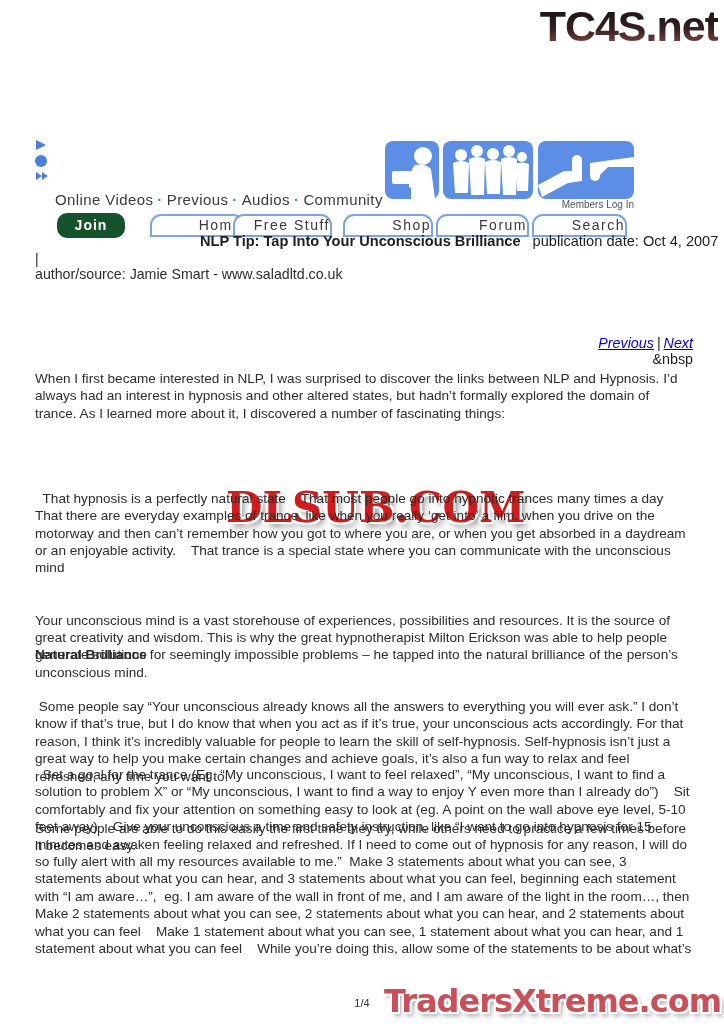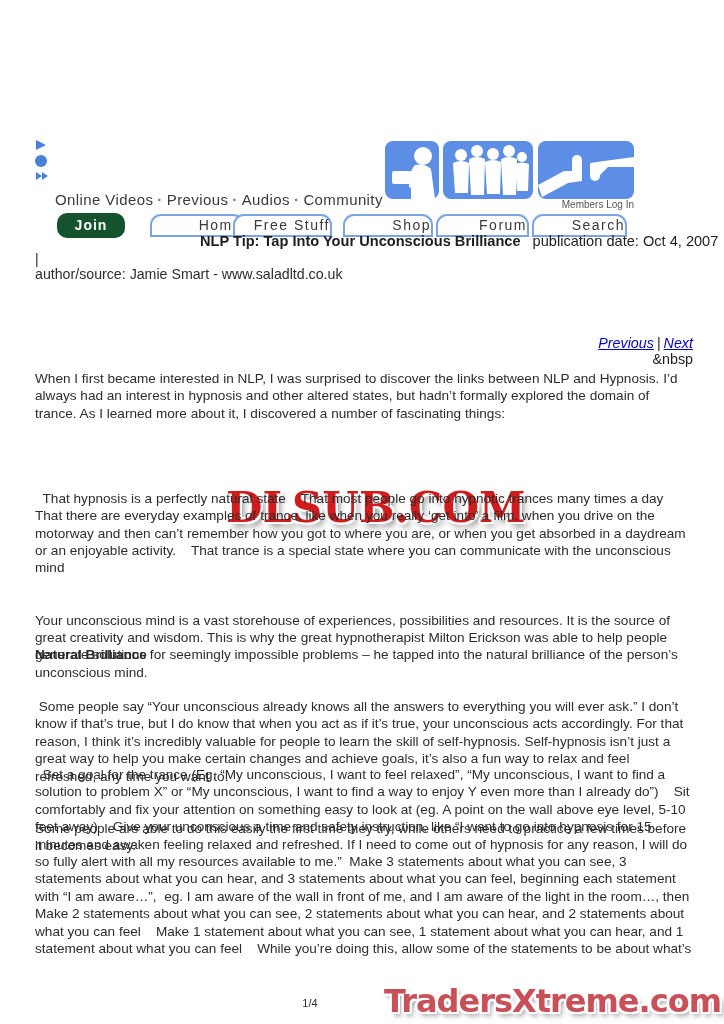--- a/index.html
+++ b/index.html
@@ -77,27 +77,28 @@
 
   
   .para, .tblock {
     position:absolute; left:35px; width:658px;
     font-size:13.6px; line-height:17.4px; color:#2d2d2d;
     white-space:pre-wrap;
   }
   .tblock div { white-space:pre-wrap; }
   .bold { font-weight:bold; }
 
-  .pagenum { position:absolute; top:997px; left:0; width:620px; text-align:center; font-size:11px; color:#333; }
+  .pagenum { position:absolute; top:997px; left:0; width:724px; text-align:center; font-size:11px; color:#333; }
 </style>
 </head>
 <body>
 
 <div class="page">
 
+  <div class="wm-top">TC4S.net</div>
   <div class="wm-mid">DLSUB.COM</div>
   <div class="wm-bot">TradersXtreme.com</div>
 
   <div class="logo-wrap">
     <div class="logo-row">
       <span class="logo-icon">
         <svg width="18" height="46" viewBox="0 0 18 46">
           <polygon points="3,0 13,5 3,10" fill="#4a80d8"></polygon>
           <circle cx="8" cy="21" r="6" fill="#4a80d8"></circle>
           <polygon points="3,32 9,36 3,40" fill="#4a80d8"></polygon>

